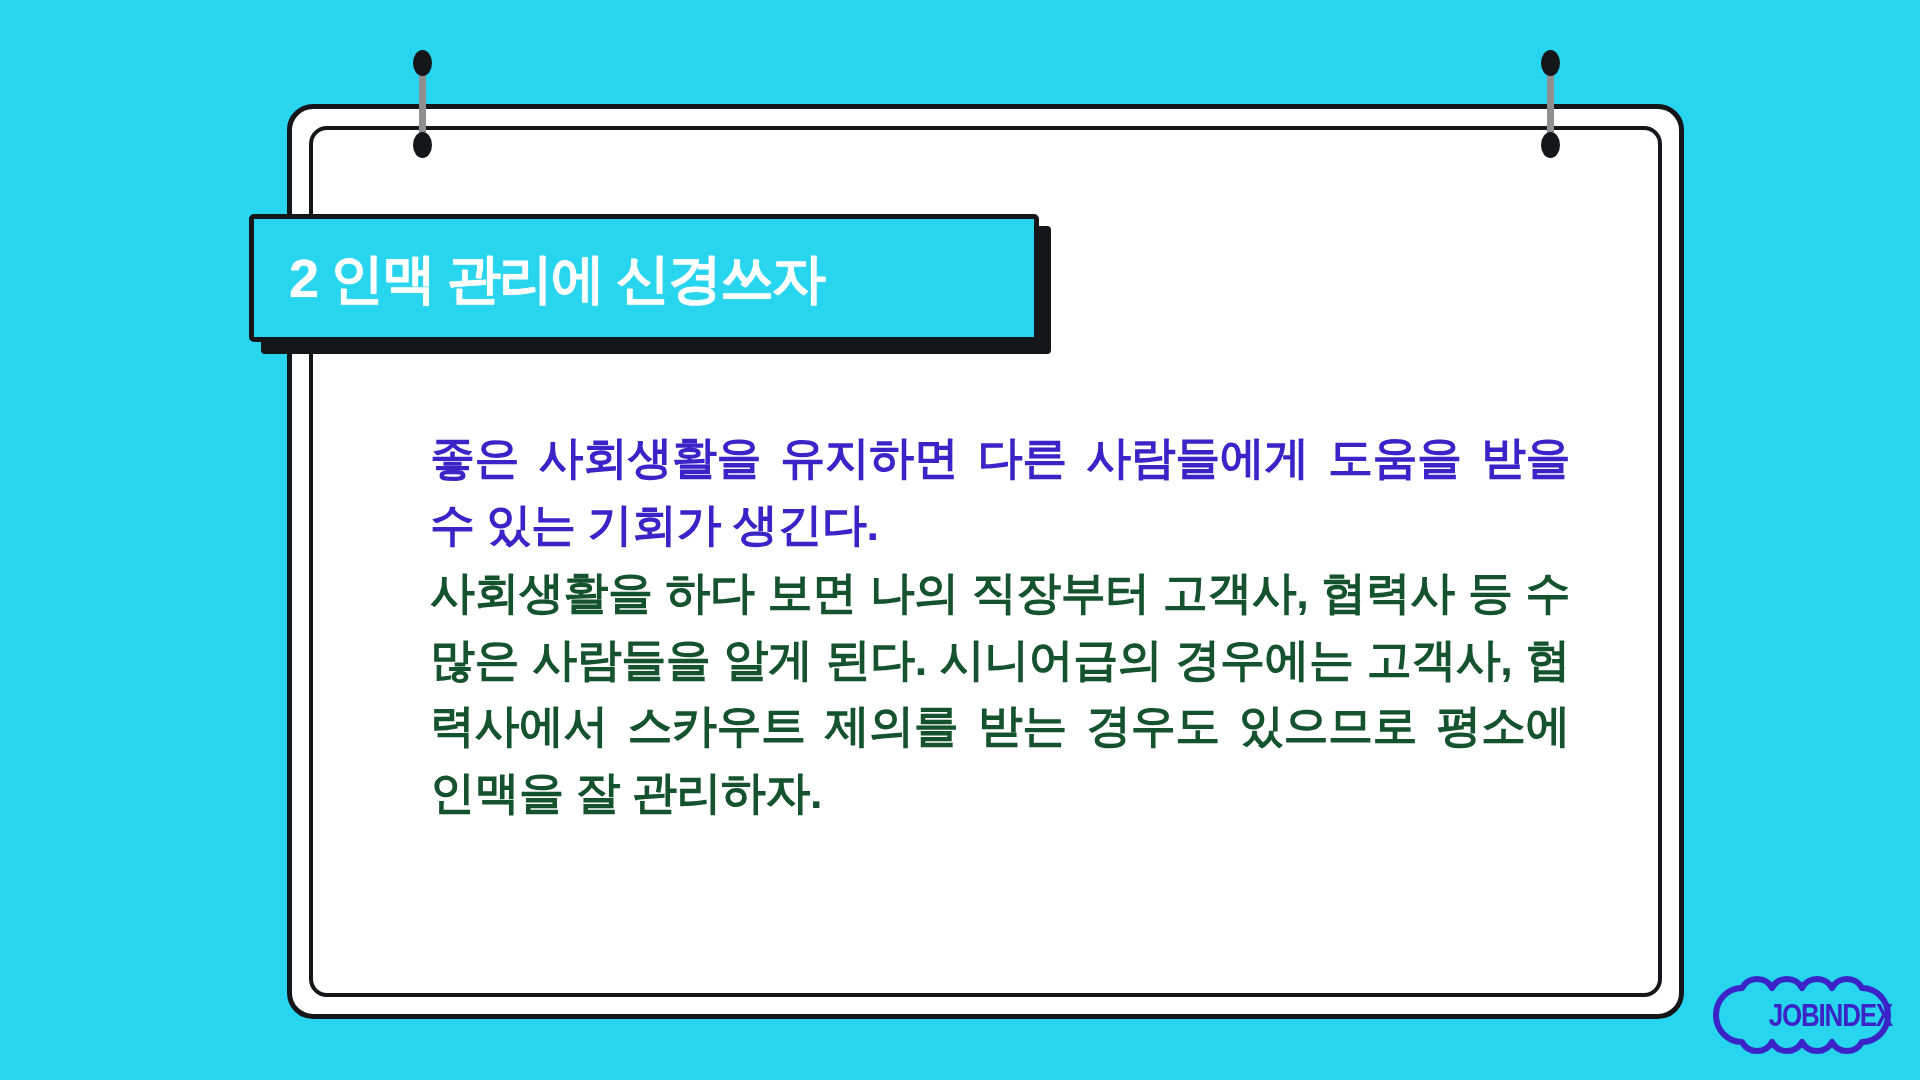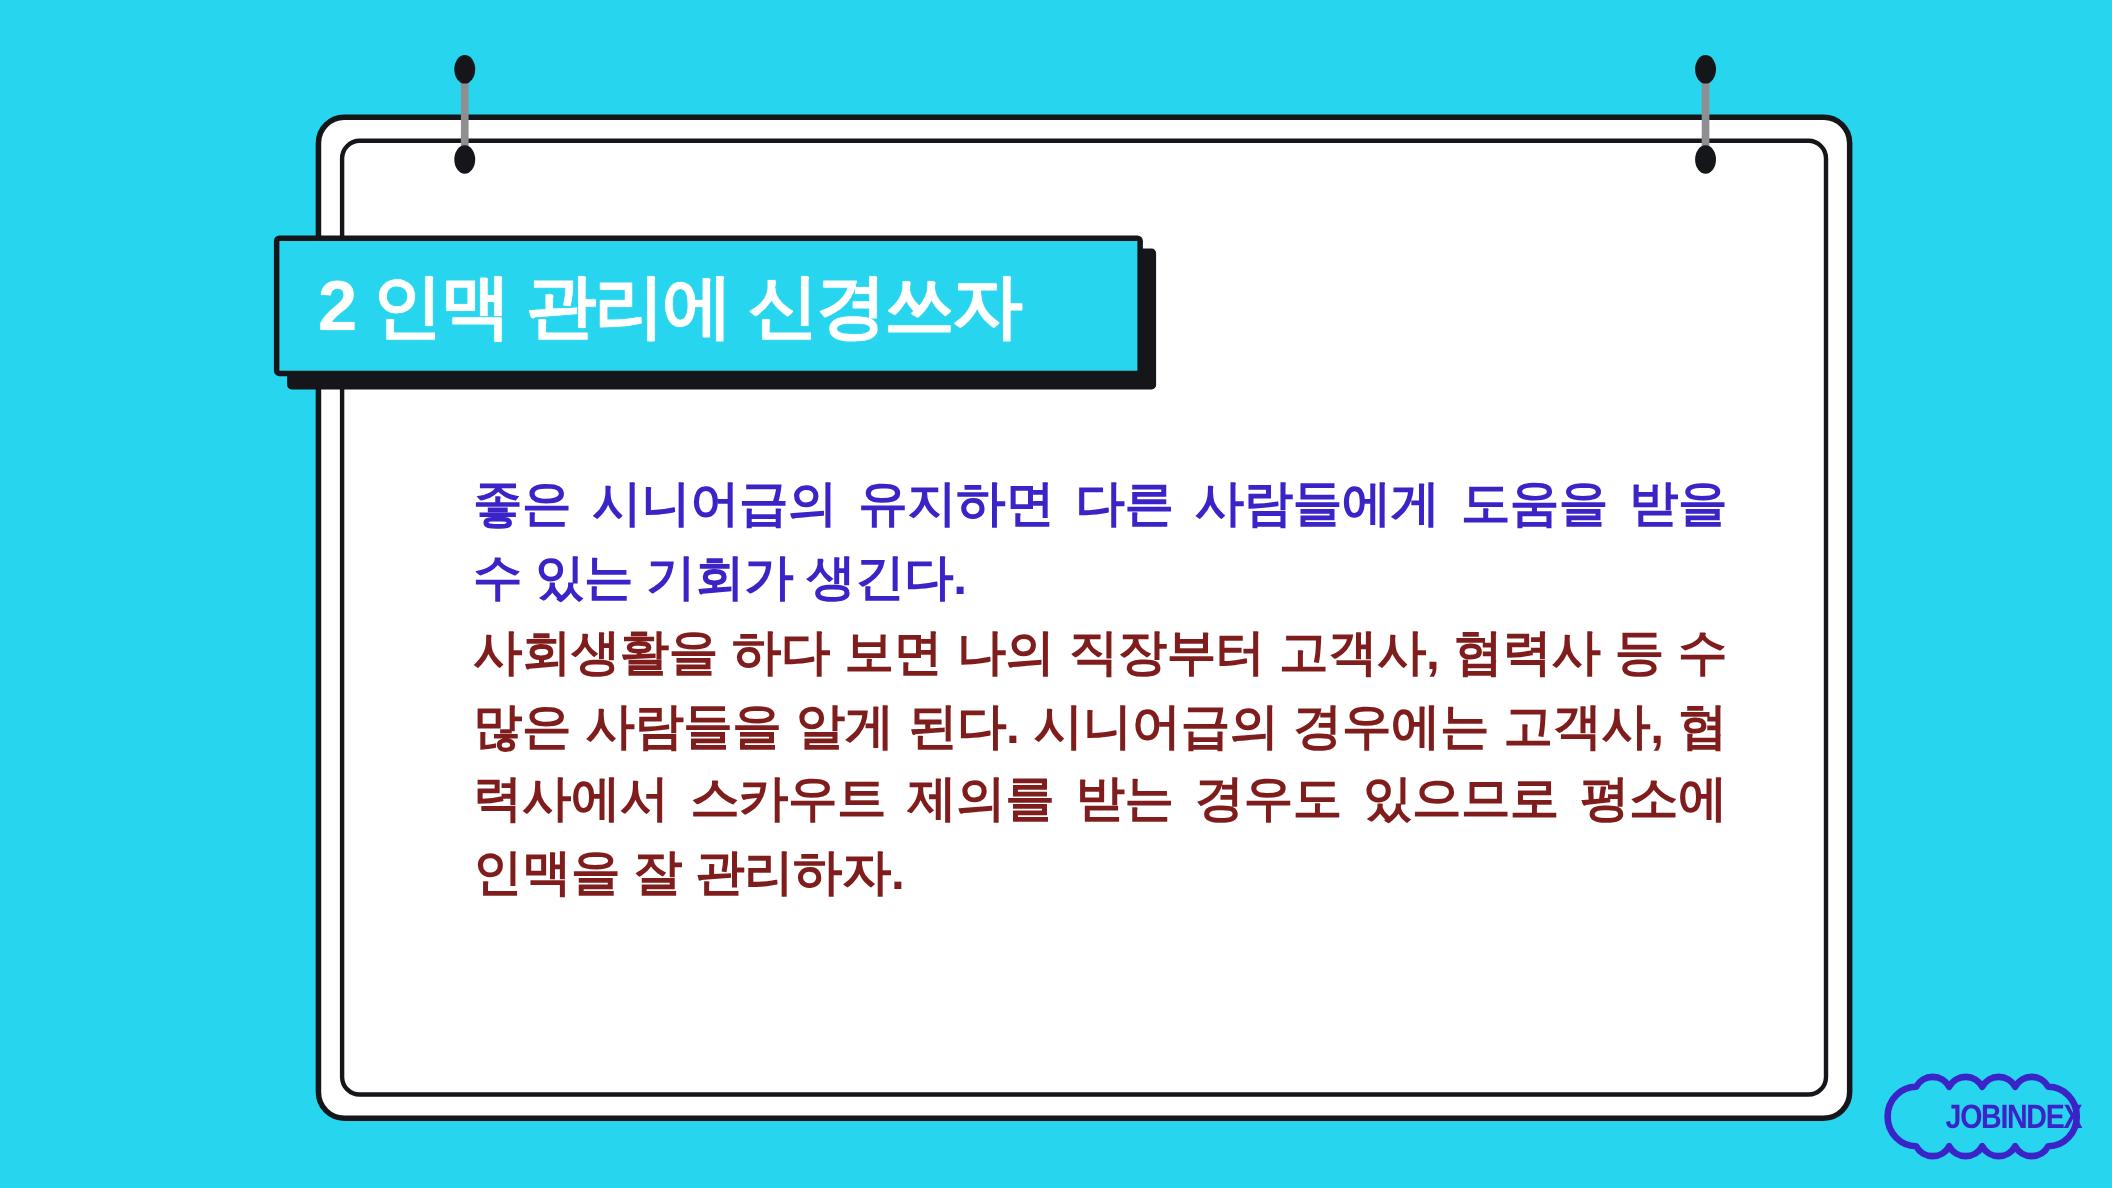--- a/index.html
+++ b/index.html
@@ -103,21 +103,21 @@
     height: 128px;
     background: #27D5EE;
     border: 5px solid #15161a;
     border-radius: 5px;
     display: flex;
     align-items: center;
     padding-left: 35px;
   }
   .banner-title {
     color: #ffffff;
-    font-size: 64px;
+    font-size: 54px;
     font-weight: bold;
     letter-spacing: -2px;
     white-space: nowrap;
     line-height: 1;
     text-shadow: 0 0 1px #ffffff;
     text-align: right;
   }
 
   
   .body-copy {
@@ -129,21 +129,21 @@
   }
   .para {
     font-size: 45px;
     font-weight: bold;
     line-height: 1.48;
     letter-spacing: -0.5px;
     text-align: justify;
     text-justify: inter-character;
   }
   .para-primary { color: #3A24C8; }
-  .para-secondary { color: #7f1d1d; margin-top: 2px; }
+  .para-secondary { color: #14532d; margin-top: 2px; }
 
   
   .logo {
     position: absolute;
     right: 28px;
     bottom: 22px;
     width: 180px;
     height: 86px;
     z-index: 50;
     display: flex;
@@ -181,21 +181,21 @@
   </div>
 
   <div class="banner-wrap">
     <div class="banner-shadow"></div>
     <div class="banner">
       <span class="banner-title">2 인맥 관리에 신경쓰자</span>
     </div>
   </div>
 
   <div class="body-copy">
-    <p class="para para-primary">좋은 시니어급의 유지하면 다른 사람들에게 도움을 받을 수 있는 기회가 생긴다.</p>
+    <p class="para para-primary">좋은 사회생활을 유지하면 다른 사람들에게 도움을 받을 수 있는 기회가 생긴다.</p>
     <p class="para para-secondary">사회생활을 하다 보면 나의 직장부터 고객사, 협력사 등 수많은 사람들을 알게 된다. 시니어급의 경우에는 고객사, 협력사에서 스카우트 제의를 받는 경우도 있으므로 평소에 인맥을 잘 관리하자.</p>
   </div>
 
   <div class="logo">
     <svg viewBox="0 0 180 86">
       <path d="M 30 16
                A 17 17 0 0 1 60 16
                A 17 17 0 0 1 90 16
                A 17 17 0 0 1 120 16
                A 17 17 0 0 1 150 16

